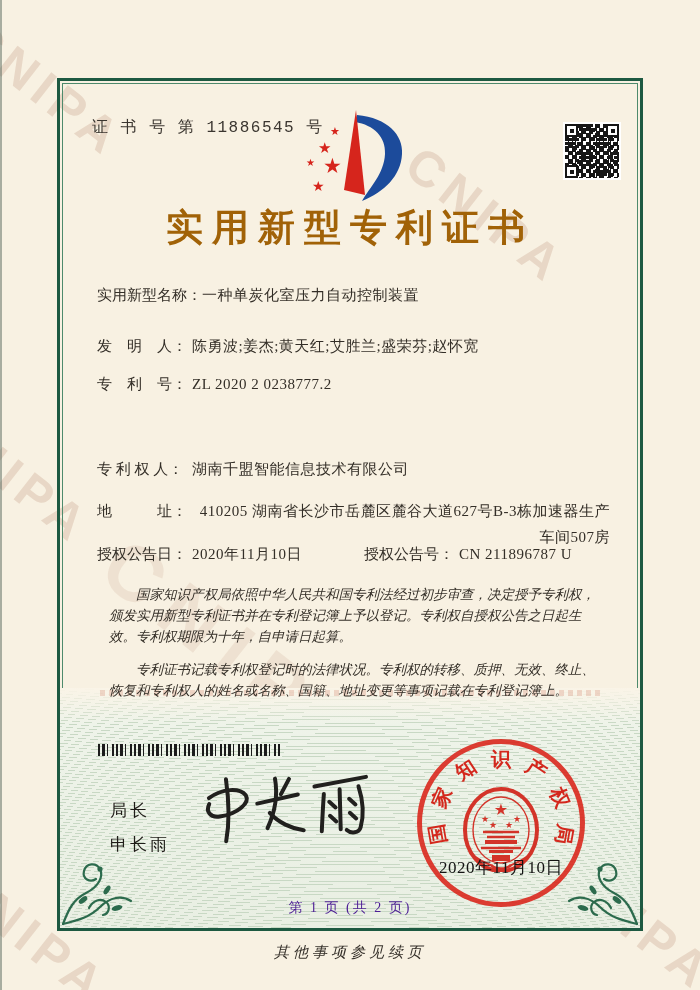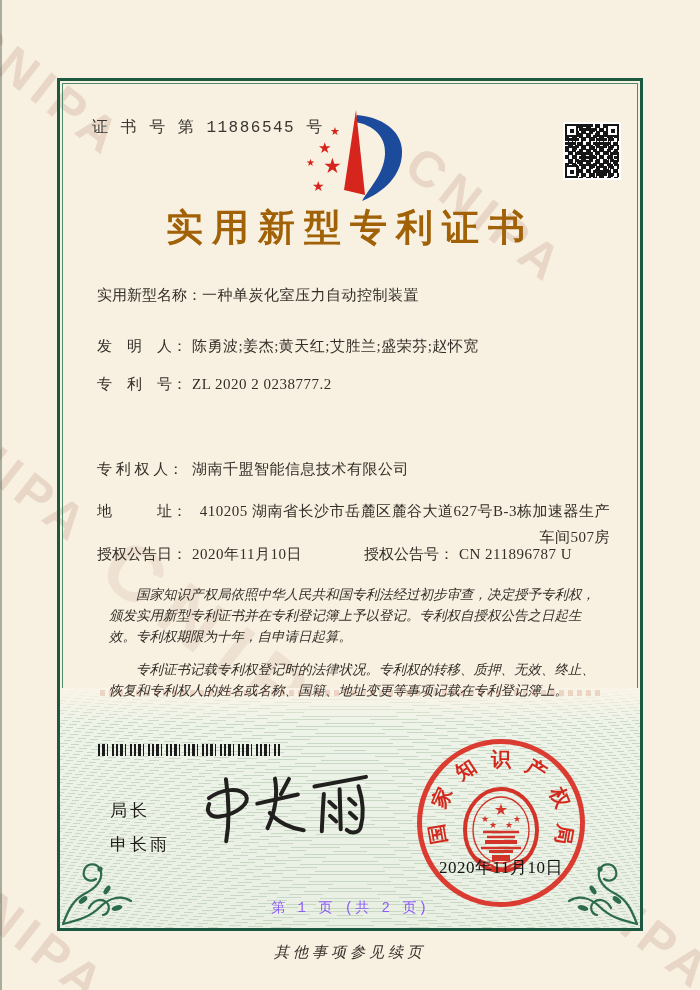--- a/index.html
+++ b/index.html
@@ -57,21 +57,21 @@
   .officer{left:110px;top:794px;font-size:17px;letter-spacing:3px;color:#1f1c18;line-height:34px;z-index:2;}
   .signature{left:198px;top:766px;z-index:2;transform:rotate(-3deg);}
   .seal{left:417px;top:739px;width:168px;height:168px;border-radius:50%;
     border:5px solid rgba(218,34,24,.88);box-sizing:border-box;z-index:3;}
   .seal-ch{position:absolute;left:50%;top:50%;font-size:20px;font-weight:bold;
     color:rgba(211,28,18,.95);transform-origin:center;}
   .emblem{position:absolute;left:50%;top:53%;transform:translate(-50%,-50%);}
   .seal-date{left:417px;top:856px;width:168px;text-align:center;font-size:17px;
     color:#131313;letter-spacing:.5px;z-index:5;}
   .page-no{top:899px;left:0;width:100%;text-align:center;font-size:14px;
-    letter-spacing:2px;color:#8b5cf6;z-index:2;font-family:Liberation Mono, monospace;}
+    letter-spacing:2px;color:#4c1d95;z-index:2;}
   .footer-note{top:943px;left:0;width:100%;text-align:center;font-size:15px;
     letter-spacing:4px;font-style:italic;color:#35302a;}
   .corner{position:absolute;width:80px;height:80px;z-index:2;}
   .c-left{left:59px;top:848px;}
   .c-right{left:561px;top:848px;transform:scaleX(-1);}
   .logo-star{position:absolute;color:var(--red);line-height:1;}
 </style>
 </head>
 <body>
 

